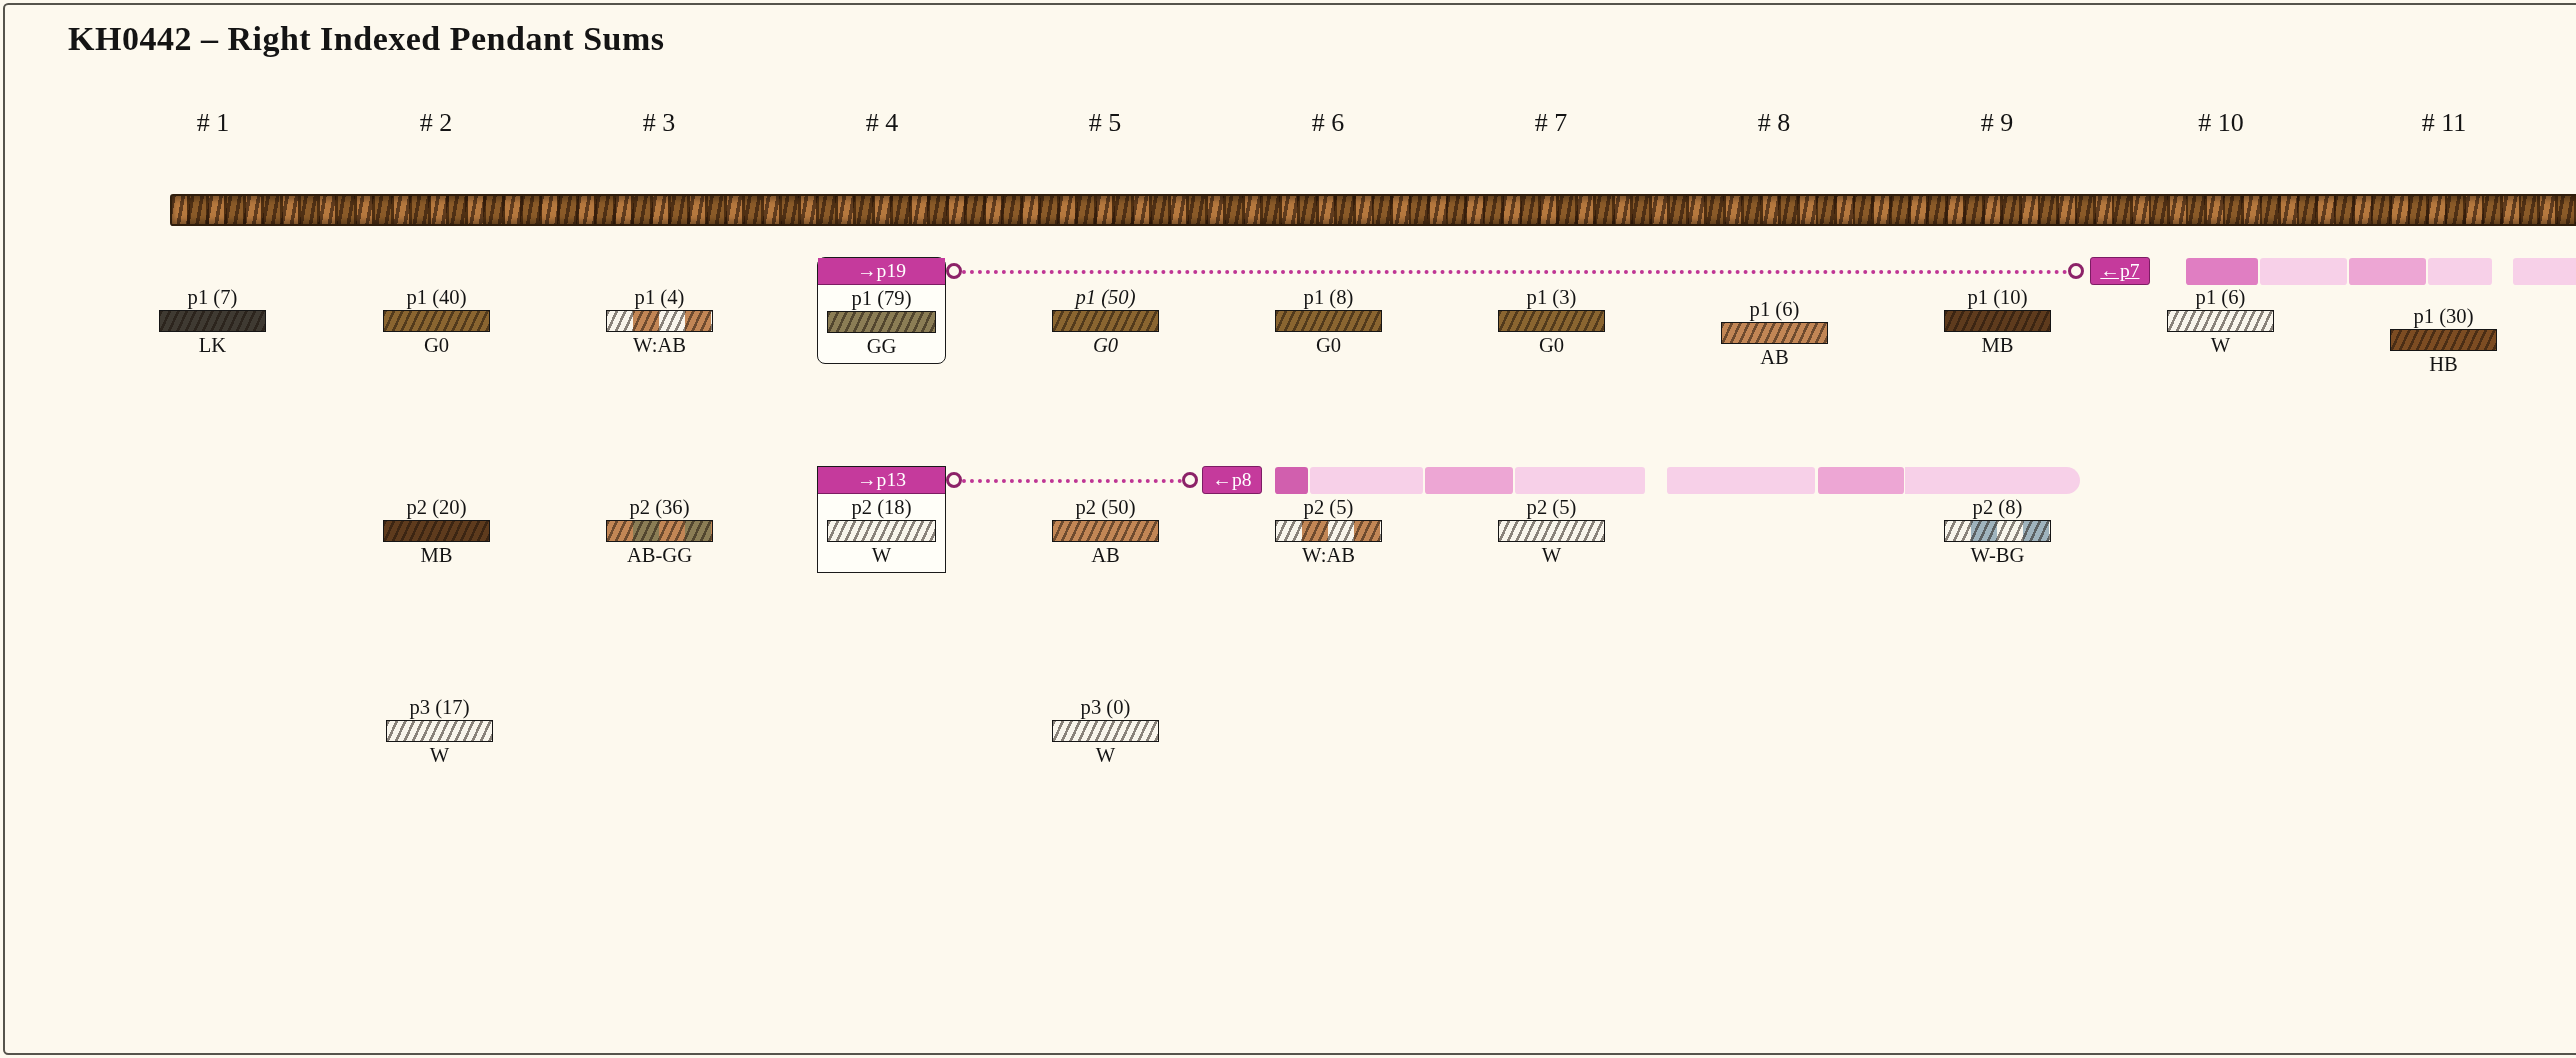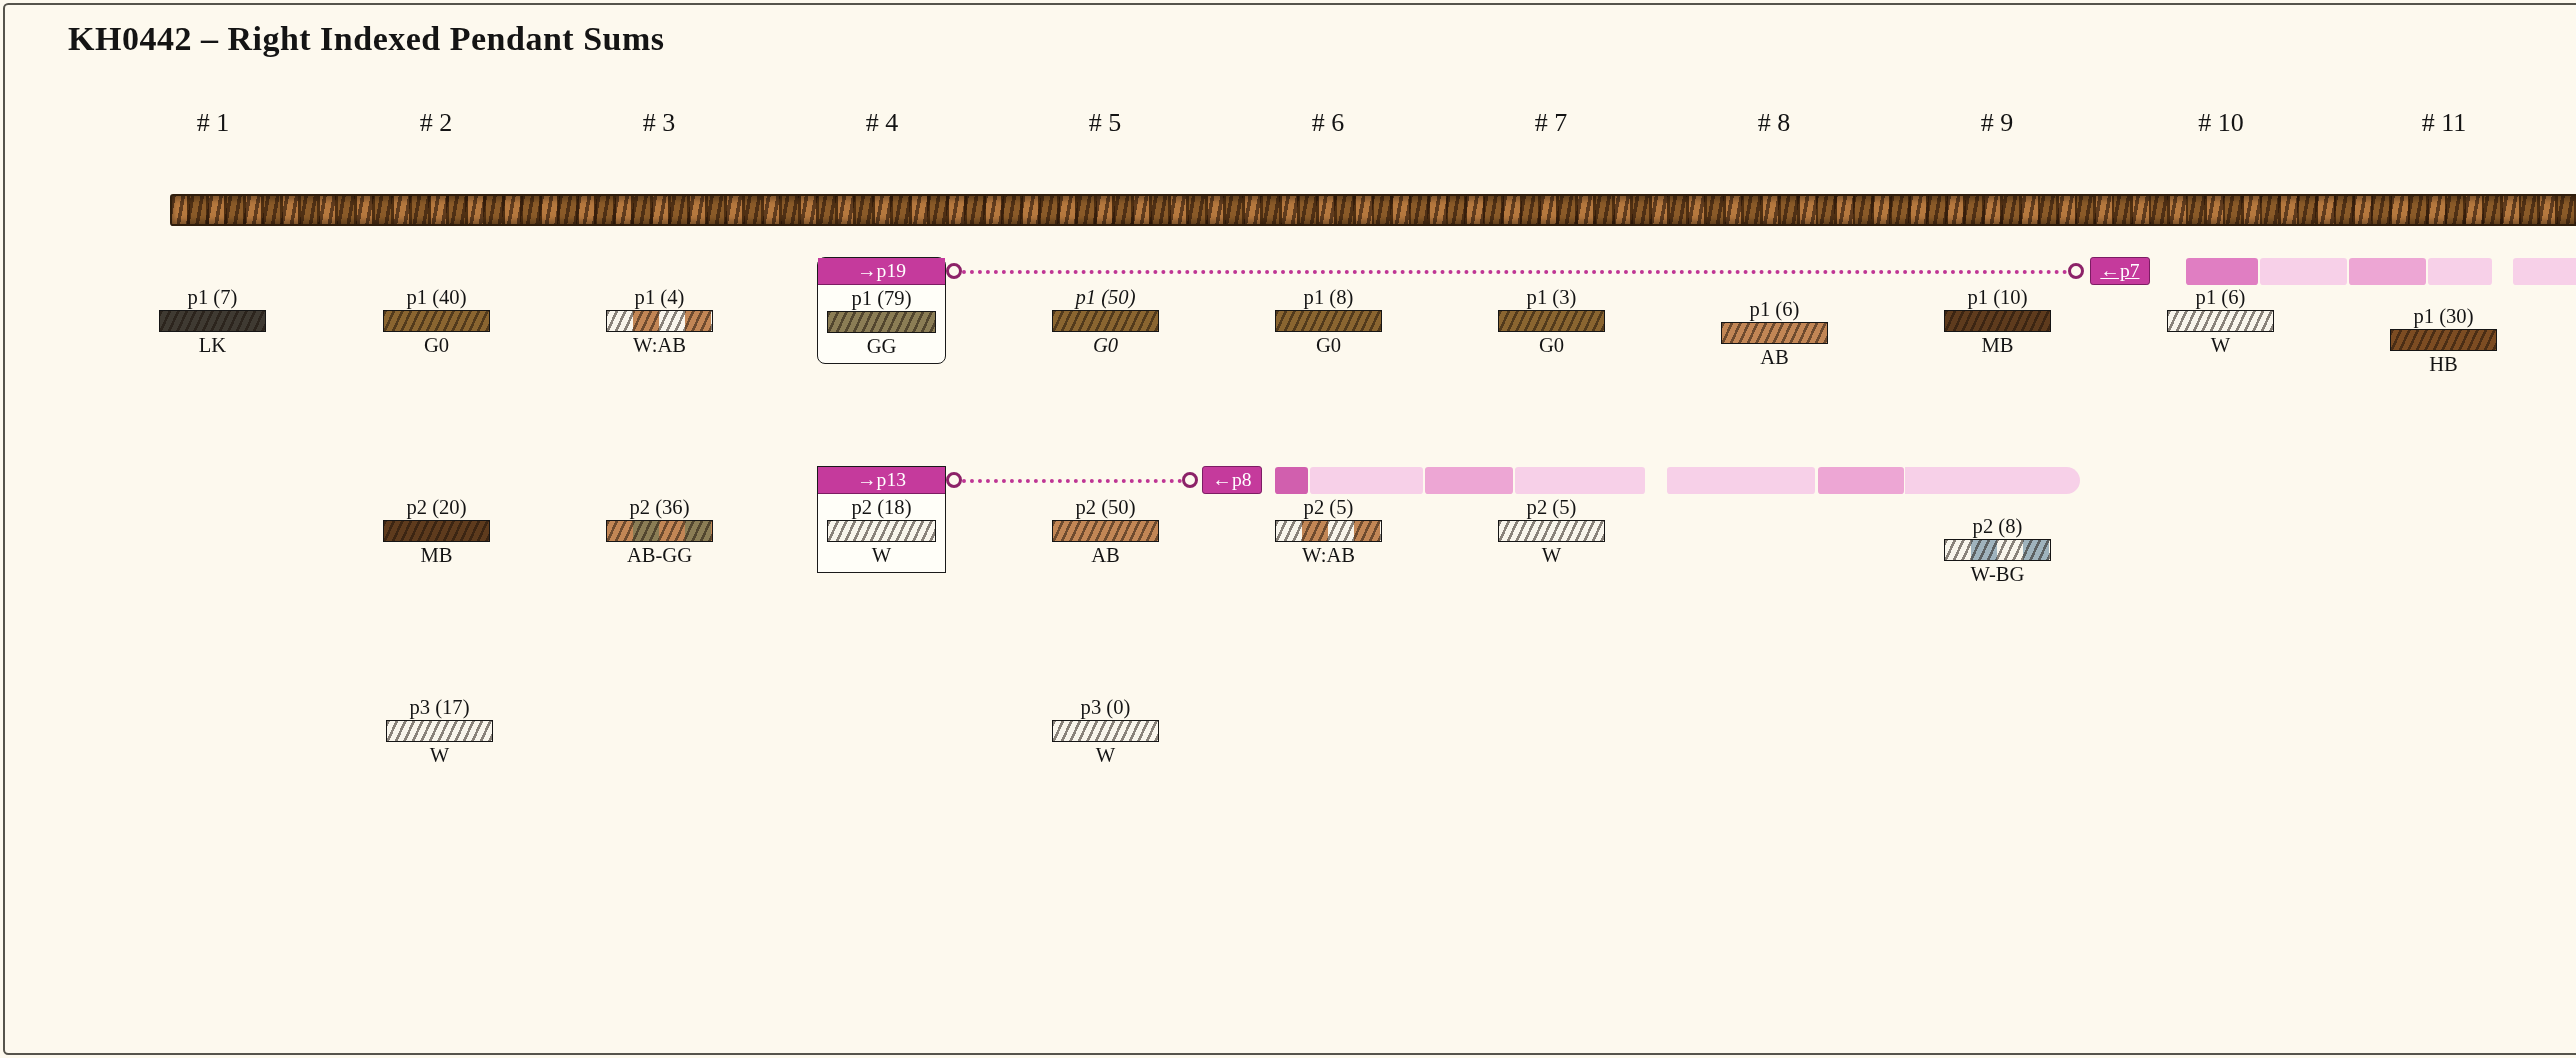--- a/index.html
+++ b/index.html
@@ -130,21 +130,21 @@
     <div class="pendant" style="left: 1275px; top: 494px;">
       <div class="p-label">p2 (5)</div>
       <div class="p-bar" style="background-image: repeating-linear-gradient(115deg, rgba(25, 15, 8, 0.5) 0px, rgba(25, 15, 8, 0.5) 2.6px, rgba(0, 0, 0, 0) 2.6px, rgba(0, 0, 0, 0) 7.7px), repeating-linear-gradient(90deg, rgb(248, 245, 236) 0px, rgb(248, 245, 236) 26px, rgb(194, 134, 85) 26px, rgb(194, 134, 85) 52px);"></div>
       <div class="p-code">W:AB</div>
     </div>
     <div class="pendant" style="left: 1498px; top: 494px;">
       <div class="p-label">p2 (5)</div>
       <div class="p-bar" style="background-image: repeating-linear-gradient(115deg, rgba(25, 15, 8, 0.5) 0px, rgba(25, 15, 8, 0.5) 2.6px, rgba(0, 0, 0, 0) 2.6px, rgba(0, 0, 0, 0) 7.7px), linear-gradient(rgb(248, 245, 236), rgb(248, 245, 236));"></div>
       <div class="p-code">W</div>
     </div>
-    <div class="pendant" style="left: 1944px; top: 494px; margin-top: 19px;">
+    <div class="pendant" style="left: 1944px; top: 494px;">
       <div class="p-label">p2 (8)</div>
       <div class="p-bar" style="background-image: repeating-linear-gradient(115deg, rgba(25, 15, 8, 0.5) 0px, rgba(25, 15, 8, 0.5) 2.6px, rgba(0, 0, 0, 0) 2.6px, rgba(0, 0, 0, 0) 7.7px), repeating-linear-gradient(90deg, rgb(248, 245, 236) 0px, rgb(248, 245, 236) 26px, rgb(159, 179, 189) 26px, rgb(159, 179, 189) 52px);"></div>
       <div class="p-code">W-BG</div>
     </div>
     <div class="pendant" style="left: 386px; top: 694px;">
       <div class="p-label">p3 (17)</div>
       <div class="p-bar" style="background-image: repeating-linear-gradient(115deg, rgba(25, 15, 8, 0.5) 0px, rgba(25, 15, 8, 0.5) 2.6px, rgba(0, 0, 0, 0) 2.6px, rgba(0, 0, 0, 0) 7.7px), linear-gradient(rgb(248, 245, 236), rgb(248, 245, 236));"></div>
       <div class="p-code">W</div>
     </div>
     <div class="pendant" style="left: 1052px; top: 694px;">

